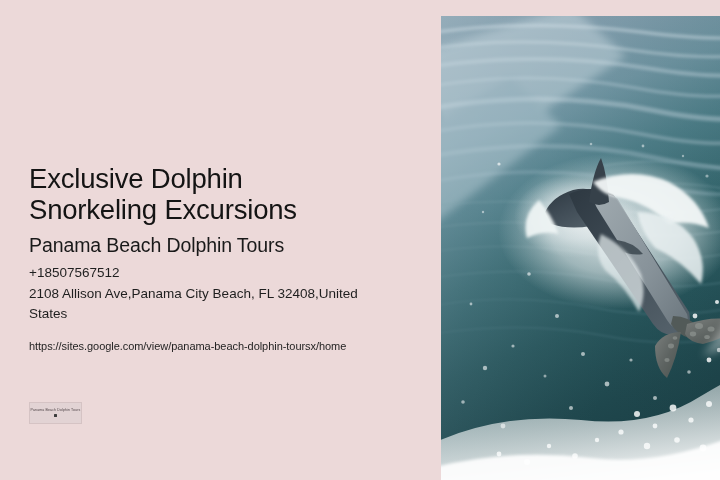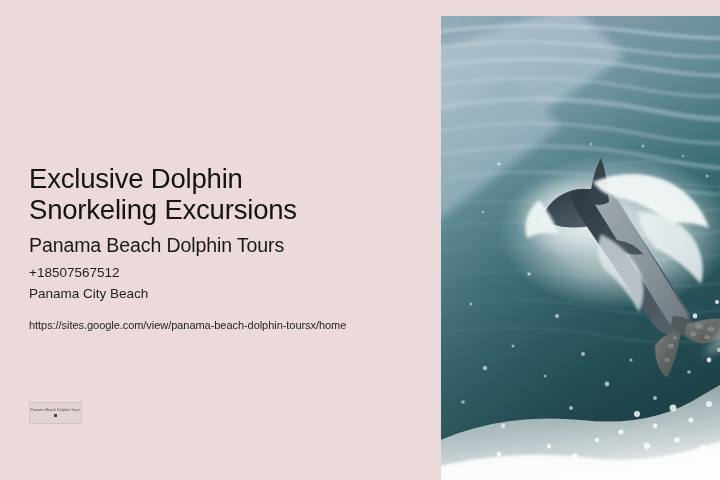--- a/index.html
+++ b/index.html
@@ -118,22 +118,22 @@
   <section id="info-panel">
 
     <div id="info-stack">
 
       <h1 id="headline">Exclusive Dolphin Snorkeling Excursions</h1>
 
       <h2 id="business-name">Panama Beach Dolphin Tours</h2>
 
       <p class="detail-line">+18507567512</p>
 
-
-      <p class="detail-line">Panama City Beach</p>
+      <p class="detail-line">2108 Allison Ave,Panama City Beach, FL 32408,United States</p>
+
 
 
       <p id="website-url">https://sites.google.com/view/panama-beach-dolphin-toursx/home</p>
     </div>
 
     <div id="logo-badge">
       <span id="logo-badge-text">Panama Beach Dolphin Tours</span>
       <span id="logo-badge-mark"></span>
     </div>
   </section>

